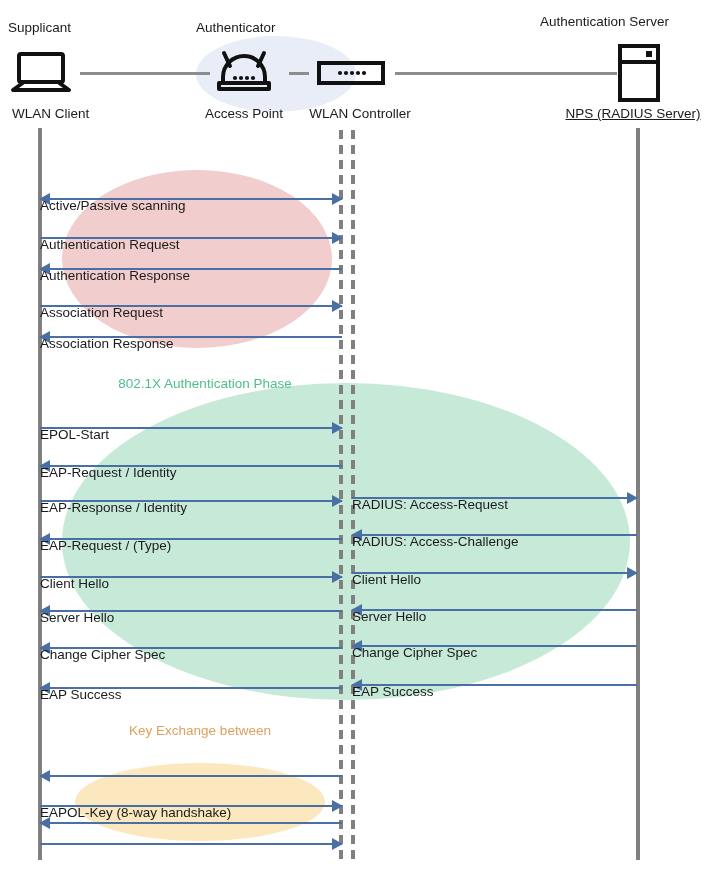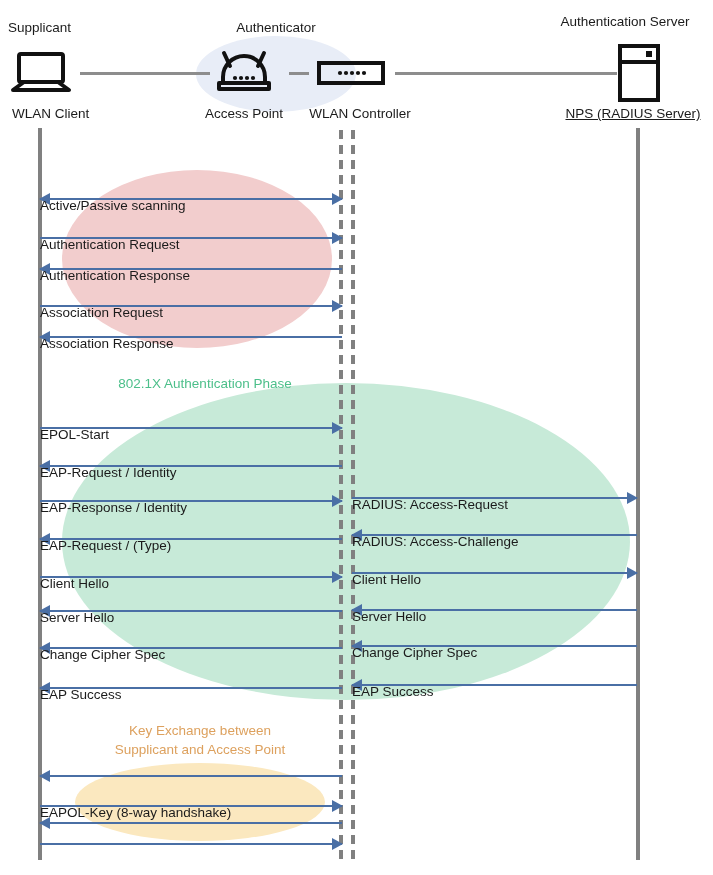--- a/index.html
+++ b/index.html
@@ -18,21 +18,21 @@
     background: #ffffff;
     overflow: hidden;
   }
 
   
   .actor-title {
     position: absolute;
     font-size: 13.5px;
     color: #1b1b1b;
     white-space: nowrap;
-    text-align: center;
+    text-align: left;
   }
   .actor-sub {
     position: absolute;
     font-size: 13.5px;
     color: #1b1b1b;
     white-space: nowrap;
     text-align: center;
   }
   .auth-blob {
     position: absolute;
@@ -185,21 +185,20 @@
   <div class="blob blob-green" style="left:62px; top:383px; width:568px; height:317px;"></div>
   <div class="blob blob-yellow" style="left:75px; top:763px; width:250px; height:78px;"></div>
 
   <div class="lifeline-solid" style="left:38px; top:128px; height:732px;"></div>
   <div class="lifeline-dash" style="left:339px; top:130px; height:730px;"></div>
   <div class="lifeline-dash" style="left:351px; top:130px; height:730px;"></div>
   <div class="lifeline-solid" style="left:636px; top:128px; height:732px;"></div>
 
   <div class="phase-title phase-green" style="left:60px; top:374px; width:290px;">802.1X Authentication Phase</div>
   <div class="phase-title phase-yellow" style="left:70px; top:721px; width:260px;">Key Exchange between</div>
-  <div class="phase-title phase-yellow" style="left:70px; top:740px; width:260px;">Supplicant and Access Point</div>
 
   <div id="left-messages">
       <div class="msg" style="left: 40px; top: 198px; width: 302px;">
         <div class="msg-line"></div>
         <div class="arrowhead right"></div>
         <div class="arrowhead left"></div>
         <div class="msg-label">Active/Passive scanning</div>
       </div>
       <div class="msg" style="left: 40px; top: 237px; width: 302px;">
         <div class="msg-line"></div>

